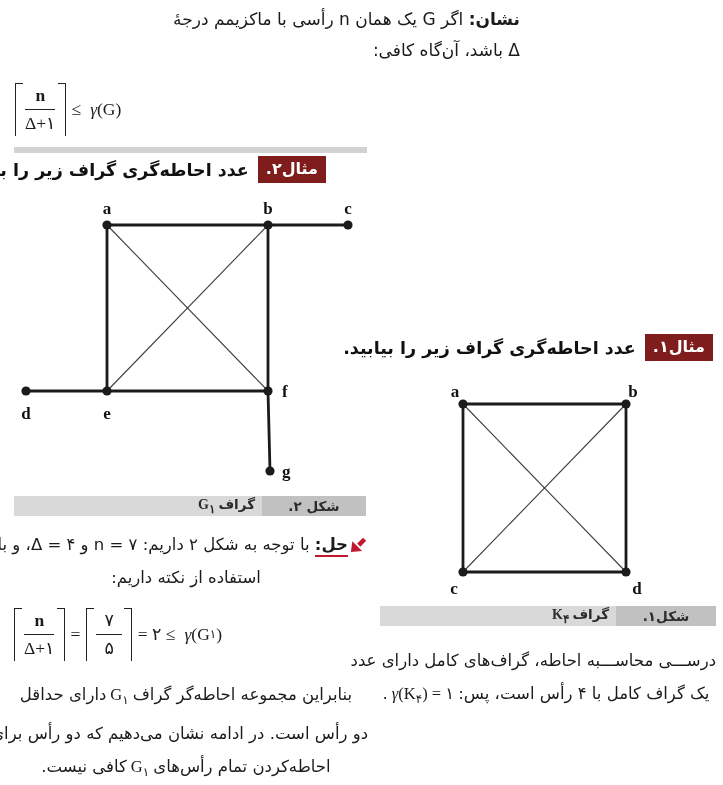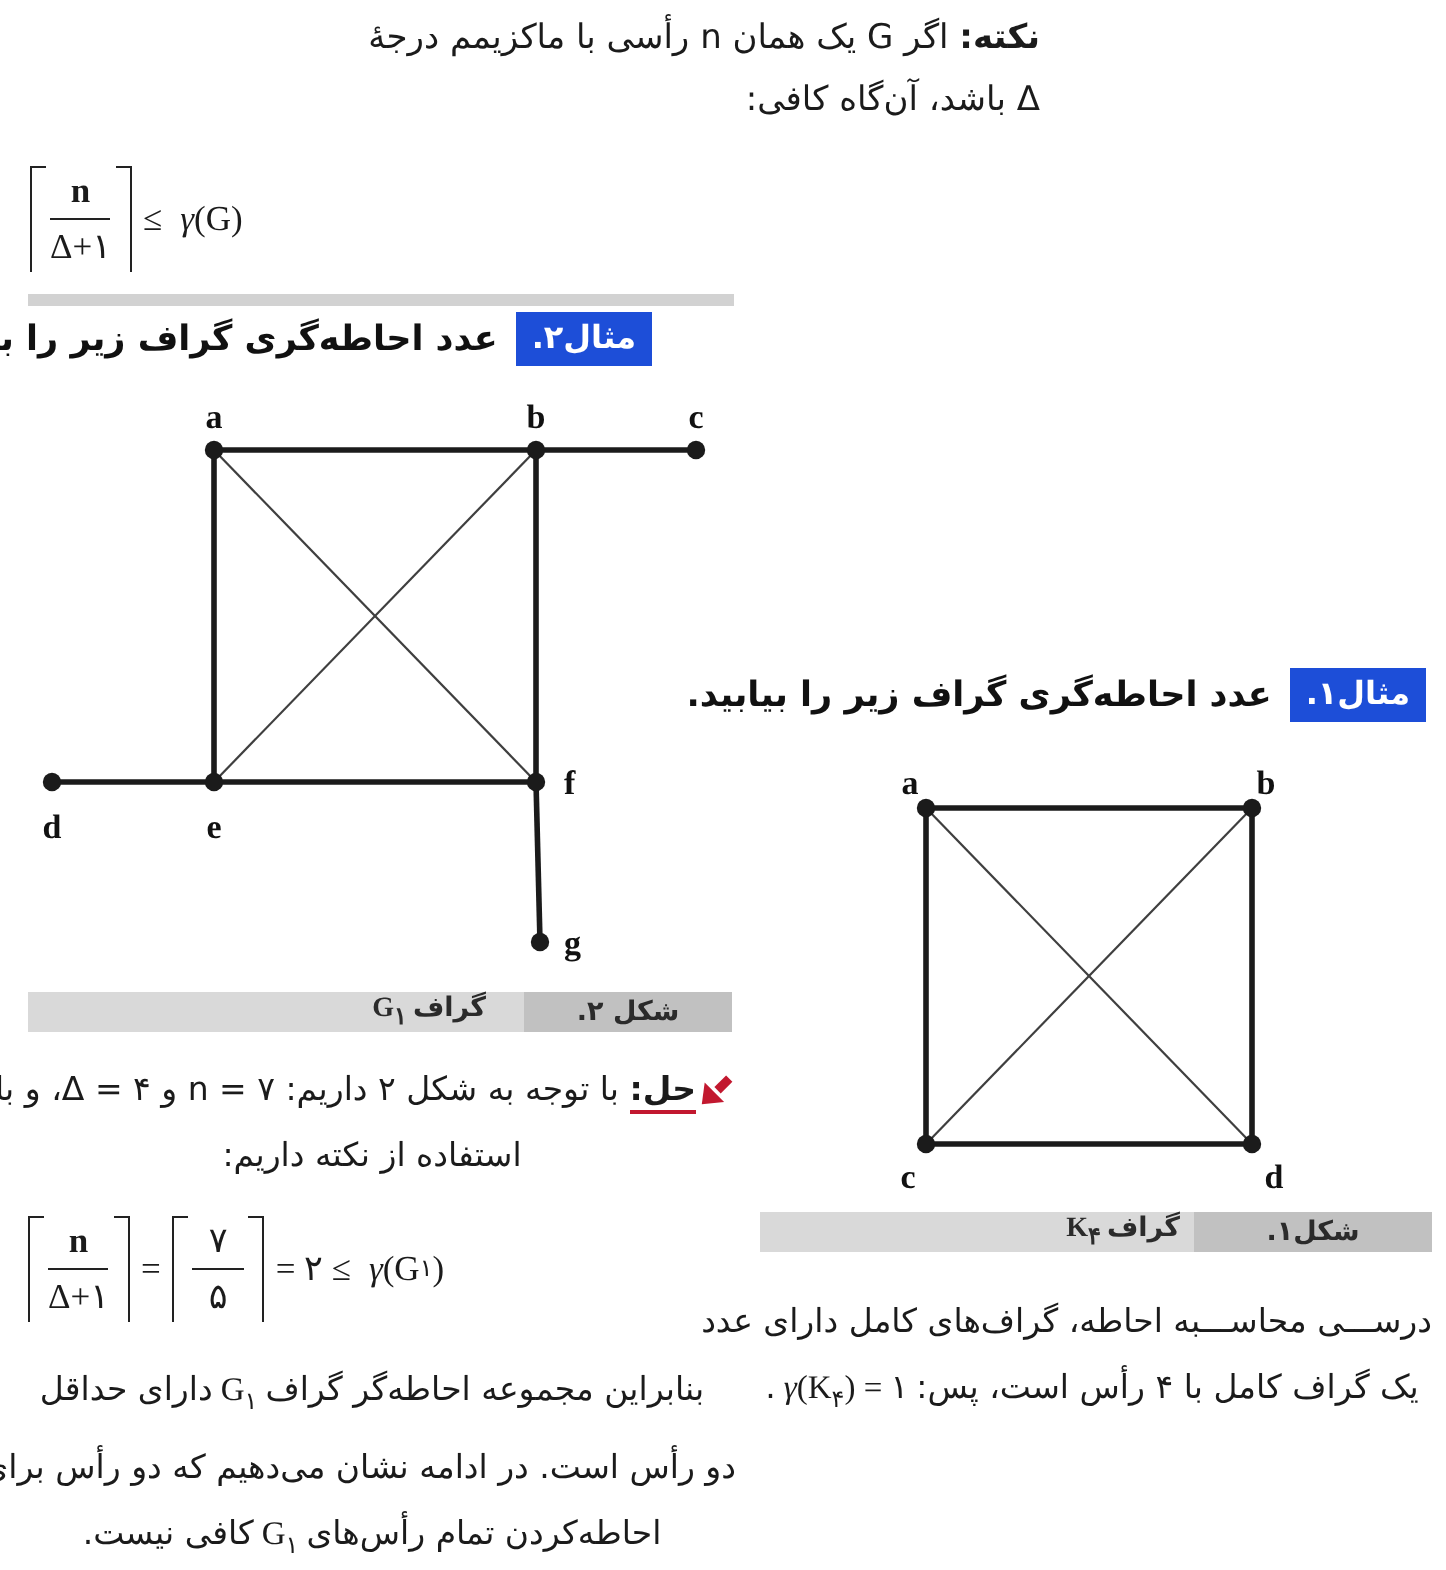--- a/index.html
+++ b/index.html
@@ -25,21 +25,21 @@
   .frac .num{padding:0 10px 3px;border-bottom:1.5px solid #222;font-weight:700;}
   .frac .den{padding-top:3px;}
   .frac.small .num{padding:0 8px 3px;font-weight:400;}
   .rel{margin:0 6px;}
   .gm{font-style:italic;margin-left:3px;}
   sub,.sb{font-size:12px;}
   
   .divider{left:14px;top:147px;width:353px;height:6px;background:#d2d2d2;}
   
   .ex-header{display:flex;direction:rtl;align-items:center;gap:9px;}
-  .ex-badge{background:#1d4ed8;color:#ffffff;font-weight:700;font-size:16px;
+  .ex-badge{background:#7f1d1d;color:#ffffff;font-weight:700;font-size:16px;
             padding:3px 8px 4px;line-height:20px;white-space:nowrap;}
   .ex-title{font-weight:700;font-size:17.5px;white-space:nowrap;color:#111;}
   
   .cap-bar{height:20px;background:#d9d9d9;display:flex;direction:rtl;
            align-items:center;font-size:13.5px;color:#2b2b2b;}
   .cap-badge{background:#c1c1c1;height:100%;display:flex;align-items:center;
              justify-content:center;font-weight:700;white-space:nowrap;}
   .cap-title{padding:16px 7px;white-space:nowrap;font-weight:700;}
   .cap-sym{direction:ltr;font-family:"Liberation Serif","DejaVu Serif",serif;
            font-size:14px;margin:0 3px;}
@@ -55,21 +55,21 @@
   svg.graph line.edge-thick{stroke:#1b1b1b;stroke-width:2.8;}
   svg.graph line.edge-thin{stroke:#3f3f3f;stroke-width:1.1;}
   svg.graph circle{fill:#1b1b1b;}
   svg.graph text{font-family:"Liberation Serif","DejaVu Serif",serif;
                  font-weight:700;font-size:17px;fill:#111;}
 </style>
 </head>
 <body>
 
 <div class="abs note">
-  <div class="line"><span class="lbl">نکته:</span>
+  <div class="line"><span class="lbl">نشان:</span>
     <span>اگر G یک همان n رأسی با ماکزیمم درجهٔ</span></div>
   <div class="line">Δ باشد، آن‌گاه کافی:</div>
 </div>
 
 <div class="abs math-row" style="left:15px;top:83px;">
   <span class="ceil l"></span>
   <span class="frac">
     <span class="num">n</span>
     <span class="den">Δ+۱</span>
   </span>
@@ -107,21 +107,21 @@
     <text x="18" y="221" text-anchor="middle">d</text>
     <circle cx="99" cy="193" r="4.6"></circle>
     <text x="99" y="221" text-anchor="middle">e</text>
     <circle cx="260" cy="193" r="4.6"></circle>
     <text x="274" y="199" text-anchor="start">f</text>
     <circle cx="262" cy="273" r="4.6"></circle>
     <text x="274" y="279" text-anchor="start">g</text>
   </svg>
 
 <div class="abs cap-bar" style="left:14px;top:496px;width:352px;">
-  <span class="cap-badge" style="width:104px;margin-left:12px;">شکل ۲.</span>
+  <span class="cap-badge" style="width:104px;">شکل ۲.</span>
   <span class="cap-title"><span>گراف</span><span class="cap-sym"><span>G</span><sub>۱</sub></span></span>
 </div>
 
 <div class="abs para" style="left:4px;top:528px;width:364px;">
   <div class="line">
     <svg class="arrow-ic" width="18" height="18" viewBox="0 0 20 20">
       <polygon points="1,19 2.6,7 13.4,17.8" fill="#c2182f"></polygon>
       <polygon points="8,9.5 14.5,3 18,6.5 11.5,13" fill="#c2182f"></polygon>
     </svg><span class="sol-label">حل:</span>
     <span>با توجه به شکل ۲ داریم: n = ۷ و Δ = ۴، و با</span>
@@ -172,20 +172,20 @@
     <text x="31" y="15" text-anchor="middle">a</text>
     <circle cx="202" cy="22" r="4.6"></circle>
     <text x="209" y="15" text-anchor="middle">b</text>
     <circle cx="39" cy="190" r="4.6"></circle>
     <text x="30" y="212" text-anchor="middle">c</text>
     <circle cx="202" cy="190" r="4.6"></circle>
     <text x="213" y="212" text-anchor="middle">d</text>
   </svg>
 
 <div class="abs cap-bar" style="left:380px;top:606px;width:336px;">
-  <span class="cap-badge" style="width:119px;">شکل۱.</span>
+  <span class="cap-badge" style="width:100px;">شکل۱.</span>
   <span class="cap-title"><span>گراف</span><span class="cap-sym"><span>K</span><sub>۴</sub></span></span>
 </div>
 
 <div class="abs para" style="left:376px;top:644px;width:340px;">
   <div class="line">درســـی محاســـبه احاطه، گراف‌های کامل دارای عدد</div>
   <div class="line"><span>یک گراف کامل با ۴ رأس است، پس:</span><span class="math-inline"><span class="gm">γ</span><span>(K</span><sub>۴</sub><span>) = ۱</span></span><span>.</span></div>
 </div>
 
 </body></html>

